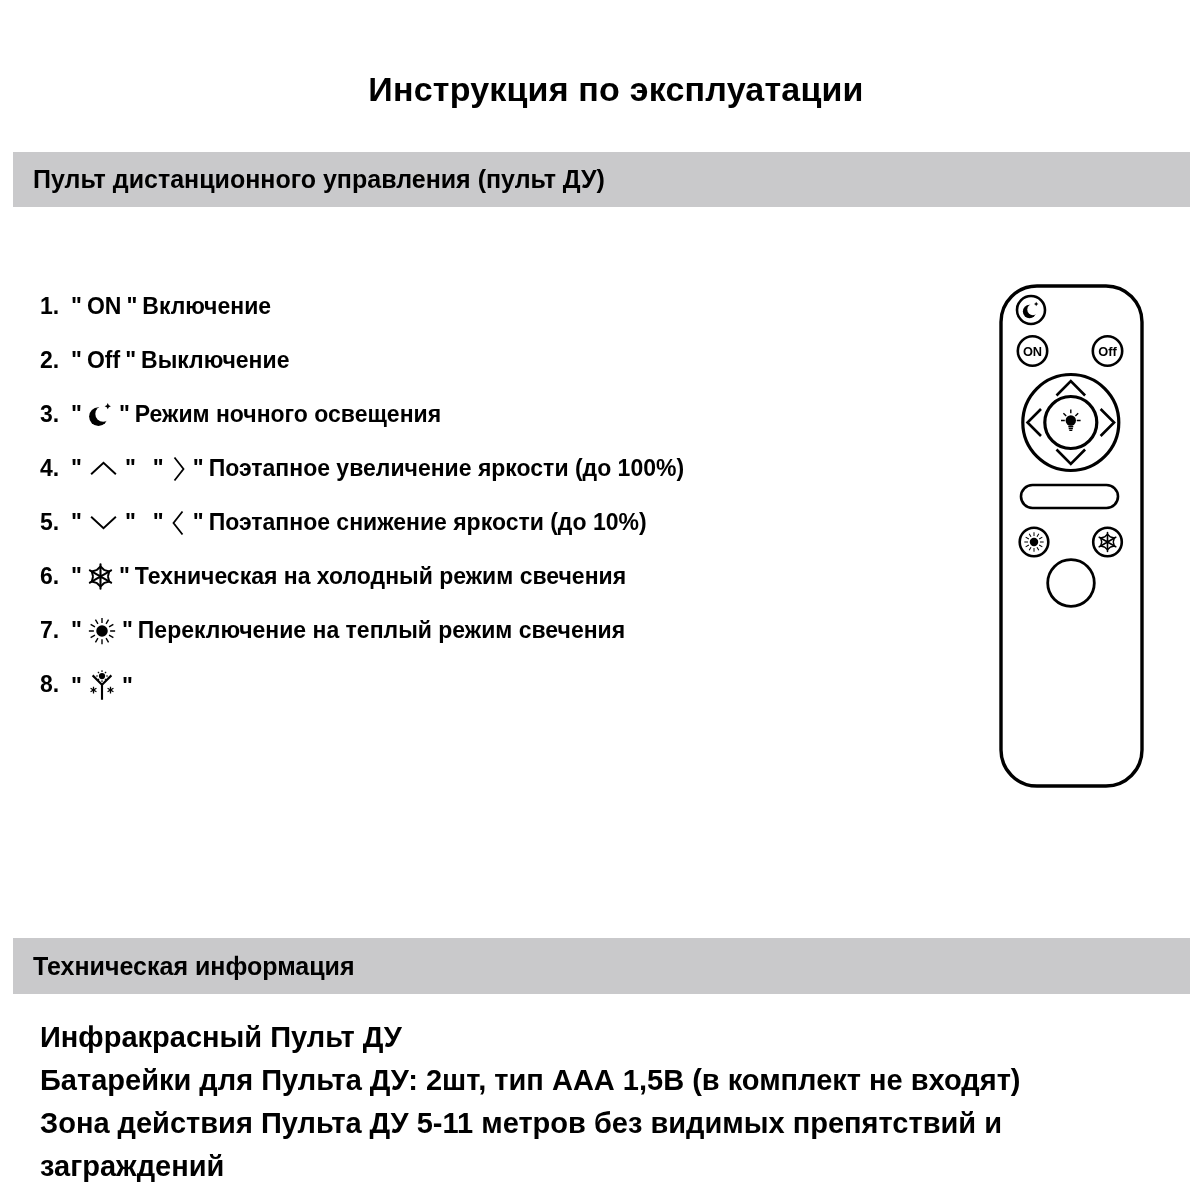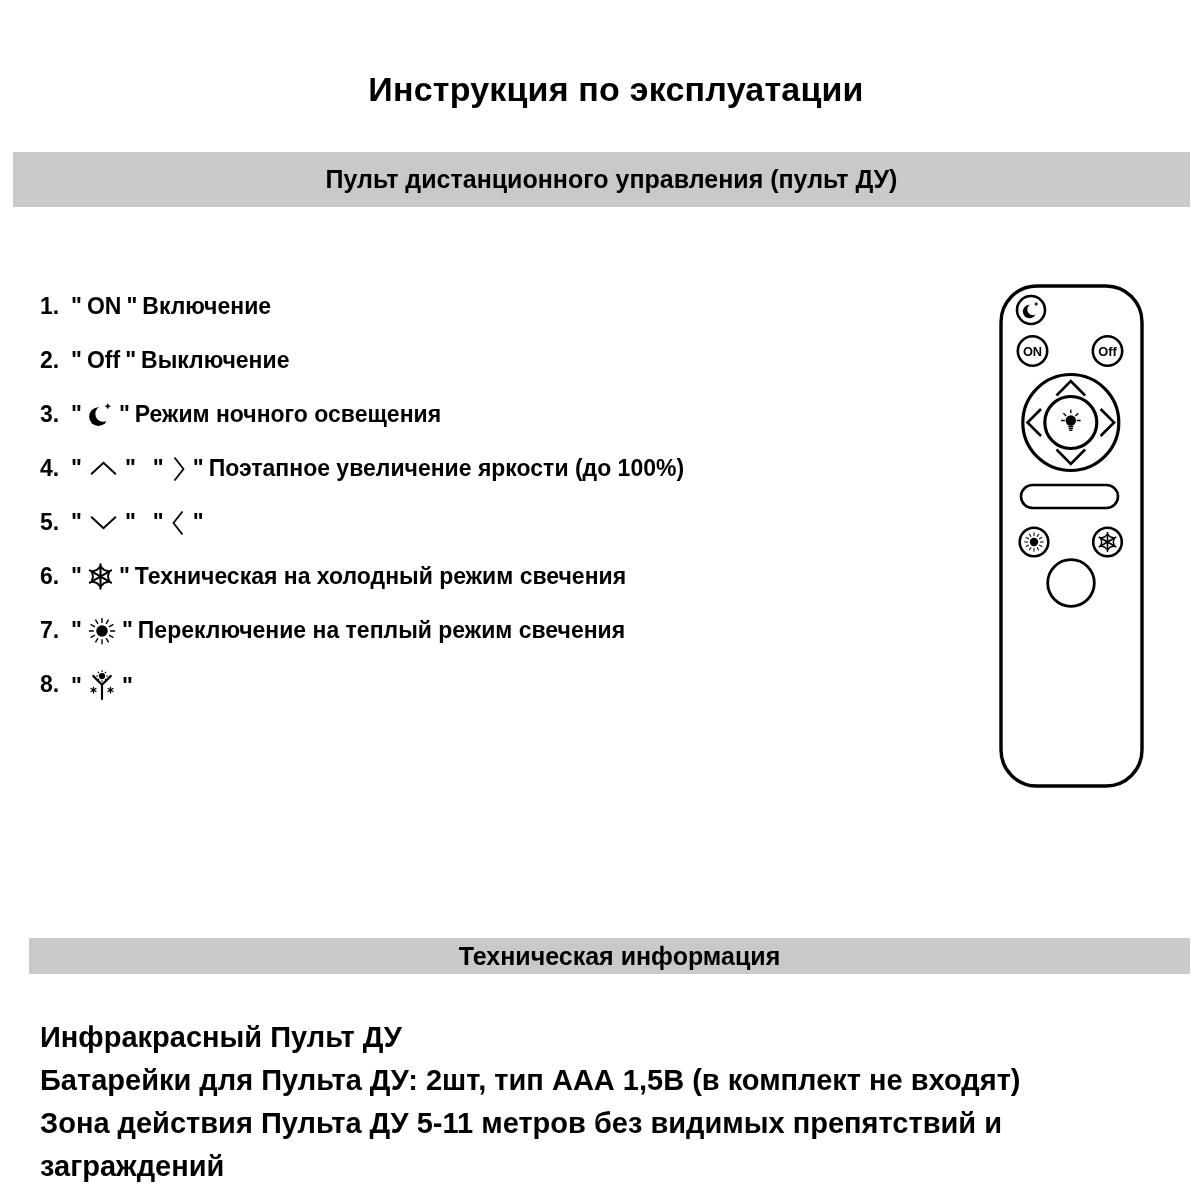--- a/index.html
+++ b/index.html
@@ -16,24 +16,24 @@
     position:absolute; top:70px; left:16px; width:100%;
     text-align:center;
     font-size:34px; font-weight:700;
     letter-spacing:0.2px;
   }
   .banner {
     position:absolute; left:13px; right:10px;
     background:#c9c9cb;
     display:flex; align-items:center;
     padding-left:20px;
-    font-size:25px; font-weight:700;justify-content:center;
+    font-size:25px; font-weight:700;
   }
   .banner-remote { top:152px; height:55px; }
-  .banner-tech   { top:938px; height:36px;margin-left:16px; }
+  .banner-tech   { top:938px; height:56px; }
 
   .instruction-list {
     position:absolute; left:40px; top:290px; width:920px;
     display:flex; flex-direction:column; gap:21px;
     font-size:23px; font-weight:700; line-height:33px;
   }
   .li { display:flex; align-items:flex-start; min-height:33px; }
   .li-num { width:26px; flex:none; }
   .li-tokens {
     flex:none; display:inline-flex; align-items:center;
@@ -144,20 +144,21 @@
           <span class="tok-group">
             <span class="q">"</span>
             <span class="tok-icon">
               <svg width="19" height="30" viewBox="-9 -15 18 30">
                 <polyline fill="none" stroke="#000" stroke-width="1.8" points="4,-11.5 -5,0 4,11.5"></polyline>
               </svg>
             </span>
             <span class="q">"</span>
           </span>
         </span>
+        <span class="li-text-block"><span>Поэтапное снижение яркости (до 10%)</span></span>
       </div>
       <div class="li">
         <span class="li-num">6.</span>
         <span class="li-tokens">
           <span class="tok-group">
             <span class="q">"</span>
             <span class="tok-icon">
               <svg width="27" height="27" viewBox="-11 -11 22 22">
                 <path fill="none" stroke="#000" stroke-width="1.7" stroke-linecap="round" d="M0 -10V10M-8.66 -5L8.66 5M-8.66 5L8.66 -5"></path>
                 <path fill="none" stroke="#000" stroke-width="1.6" stroke-linecap="round" stroke-linejoin="round" d="M-2.8 -5.5L0 -8.2L2.8 -5.5M-2.8 5.5L0 8.2L2.8 5.5M3.36 5.18L7.1 4.1L6.16 0.33M-3.36 -5.18L-7.1 -4.1L-6.16 -0.33M-6.16 0.33L-7.1 4.1L-3.36 5.18M6.16 -0.33L7.1 -4.1L3.36 -5.18"></path>

